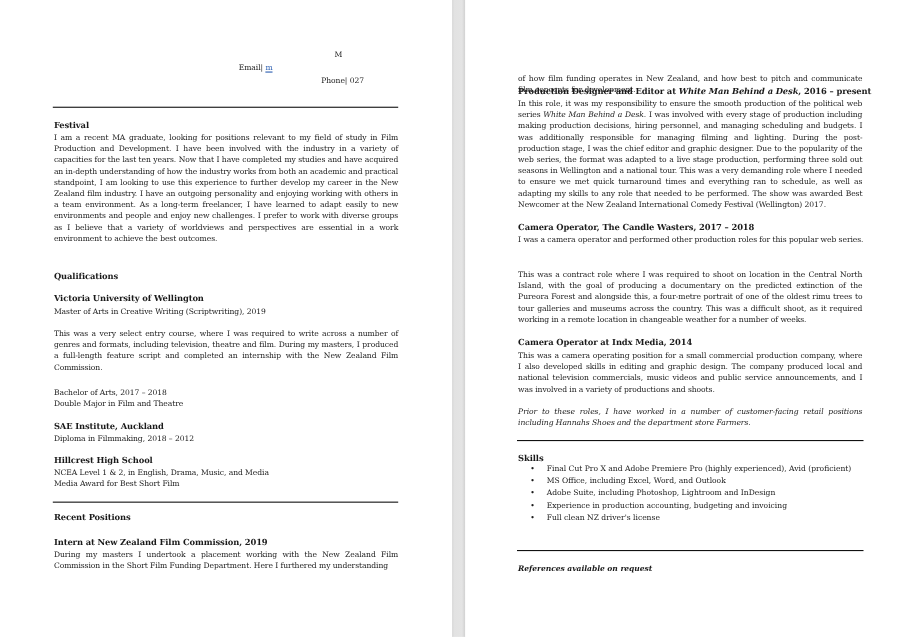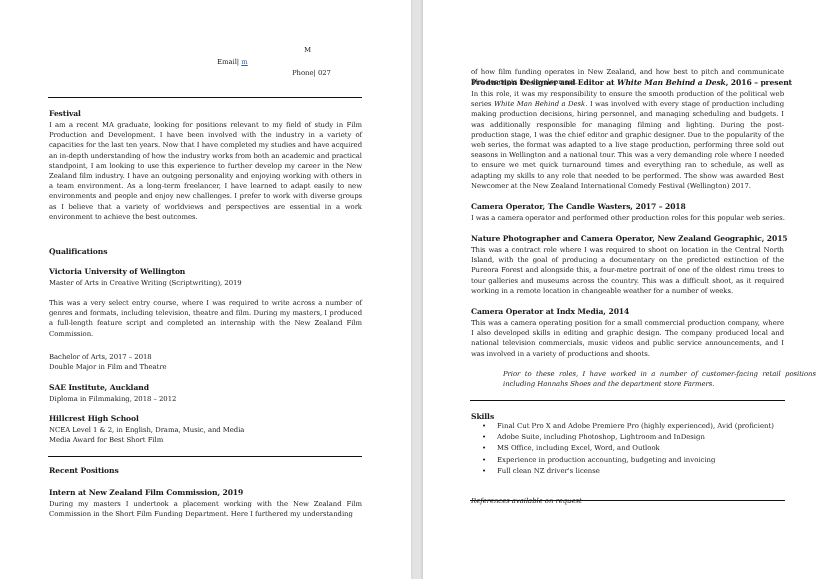--- a/index.html
+++ b/index.html
@@ -75,35 +75,34 @@
   <p class="abs t j" style="left:48px;top:46px;width:313px;margin-top:21px;">of how film funding operates in New Zealand, and how best to pitch and communicate film concepts for development.</p>
 
   <div class="abs h" style="left:48px;top:78px;white-space:nowrap;">
     <span>Production Designer and Editor at </span><i>White Man Behind a Desk</i><span>, 2016 – present</span>
   </div>
   <p class="abs t j" style="left:48px;top:89px;width:313px;"><span>In this role, it was my responsibility to ensure the smooth production of the political web series </span><i>White Man Behind a Desk</i><span>. I was involved with every stage of production including making production decisions, hiring personnel, and managing scheduling and budgets. I was additionally responsible for managing filming and lighting. During the post-production stage, I was the chief editor and graphic designer. Due to the popularity of the web series, the format was adapted to a live stage production, performing three sold out seasons in Wellington and a national tour. This was a very demanding role where I needed to ensure we met quick turnaround times and everything ran to schedule, as well as adapting my skills to any role that needed to be performed. The show was awarded Best Newcomer at the New Zealand International Comedy Festival (Wellington) 2017.</span></p>
 
   <div class="abs h" style="left:48px;top:202px;">Camera Operator, The Candle Wasters, 2017 – 2018</div>
   <p class="abs t" style="left:48px;top:213px;width:320px;white-space:nowrap;">I was a camera operator and performed other production roles for this popular web series.</p>
 
-  <div class="abs h" style="left:48px;top:234px;white-space:nowrap;">Nature Photographer and Camera Operator, New Zealand Geographic, 2015</div>
   <p class="abs t j" style="left:48px;top:245px;width:313px;">This was a contract role where I was required to shoot on location in the Central North Island, with the goal of producing a documentary on the predicted extinction of the Pureora Forest and alongside this, a four-metre portrait of one of the oldest rimu trees to tour galleries and museums across the country. This was a difficult shoot, as it required working in a remote location in changeable weather for a number of weeks.</p>
 
   <div class="abs h" style="left:48px;top:307px;">Camera Operator at Indx Media, 2014</div>
   <p class="abs t j" style="left:48px;top:318px;width:313px;">This was a camera operating position for a small commercial production company, where I also developed skills in editing and graphic design. The company produced local and national television commercials, music videos and public service announcements, and I was involved in a variety of productions and shoots.</p>
 
-  <p class="abs t j it" style="left:48px;top:369px;width:313px;margin-left:32px;">Prior to these roles, I have worked in a number of customer-facing retail positions including Hannahs Shoes and the department store Farmers.</p>
+  <p class="abs t j it" style="left:48px;top:369px;width:313px;">Prior to these roles, I have worked in a number of customer-facing retail positions including Hannahs Shoes and the department store Farmers.</p>
 
   <div class="rule" style="left:47px;top:400px;width:315px;"></div>
 
   <div class="abs h" style="left:48px;top:412px;">Skills</div>
   <ul class="abs skills" style="left:48px;top:421px;width:330px;">
     <li>Final Cut Pro X and Adobe Premiere Pro (highly experienced), Avid (proficient)</li>
+    <li>MS Office, including Excel, Word, and Outlook</li>
     <li>Adobe Suite, including Photoshop, Lightroom and InDesign</li>
-    <li>MS Office, including Excel, Word, and Outlook</li>
     <li>Experience in production accounting, budgeting and invoicing</li>
     <li>Full clean NZ driver's license</li>
   </ul>
 
   <div class="rule" style="left:47px;top:500px;width:315px;"></div>
 
-  <div class="abs t it" style="left:48px;top:496px;">References available on request</div>
+  <div class="abs t it" style="left:48px;top:512px;font-weight:bold;">References available on request</div>
 </div>
 
 </body></html>

